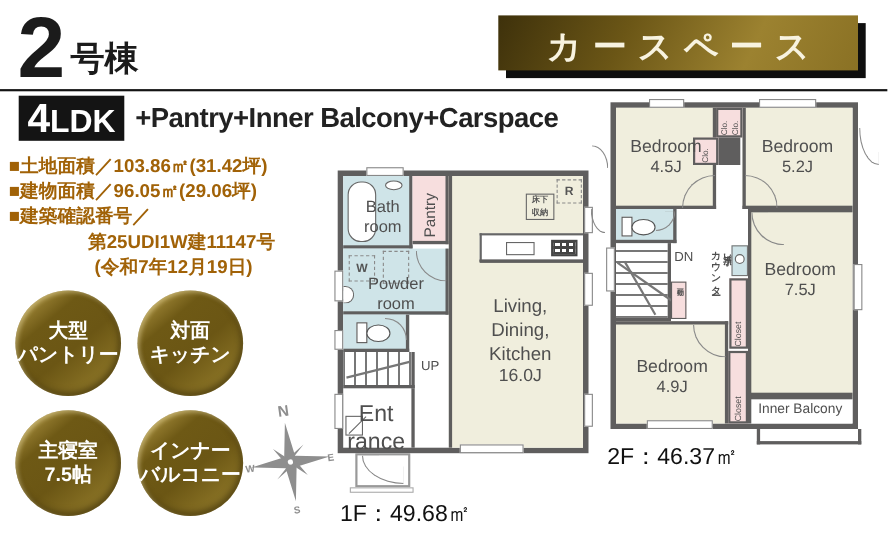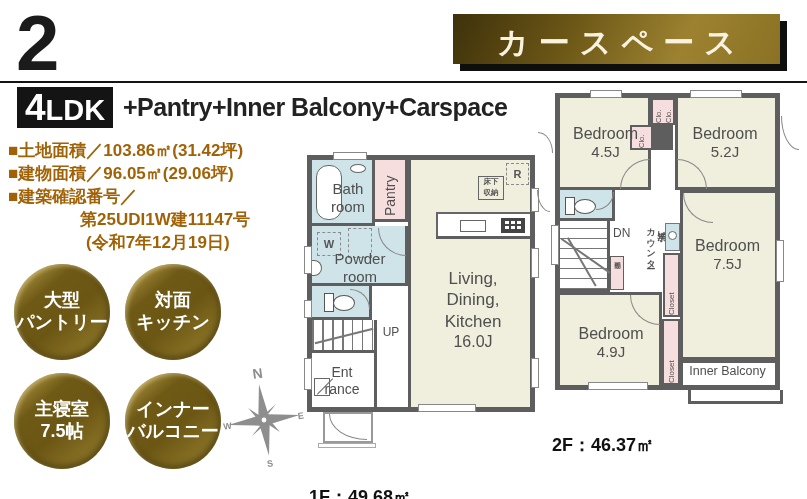--- a/index.html
+++ b/index.html
@@ -37,29 +37,30 @@
   .vjp{position:absolute;writing-mode:vertical-rl;color:#4f4f4f;}
   .win{position:absolute;background:#fff;border:1px solid #888;box-sizing:border-box;}
   .arc{position:absolute;box-sizing:border-box;border:0 solid #888;background:transparent;}
   .treads-v{background-image:repeating-linear-gradient(90deg,#777 0 1.5px,transparent 1.5px 10px);}
   .treads-h{background-image:repeating-linear-gradient(0deg,#777 0 1.5px,transparent 1.5px 10px);}
   .thinbox{position:absolute;border:1.5px solid #666;box-sizing:border-box;background:transparent;}
   .dashbox{position:absolute;border:1.5px dashed #8a8a8a;box-sizing:border-box;color:#555;
            display:flex;align-items:center;justify-content:center;font-size:11px;font-weight:bold;}
   .wc-bowl{position:absolute;border:1.5px solid #555;border-radius:50%;background:#fff;}
   .wc-tank{position:absolute;border:1.5px solid #555;background:#fff;}
-  .area-label{font-size:18px;font-weight:bold;color:#111;white-space:nowrap;margin-top:32px;}
+  .area-label{font-size:21px;font-weight:normal;color:#111;white-space:nowrap;}
   .line{position:absolute;background:#777;}
 </style>
 </head>
 <body>
 
 <div id="page">
 
   <div class="abs unit-num" style="left:16px;top:4px;">2</div>
+  <div class="abs unit-suffix" style="left:64px;top:33px;">号棟</div>
 
   <div class="abs banner-shadow" style="left:460px;top:21px;width:327px;height:50px;"></div>
   <div class="abs banner" style="left:453px;top:14px;width:327px;height:50px;">
     <span>カースペース</span>
   </div>
 
   <div class="abs hr" style="left:0;top:81px;width:807px;height:2px;"></div>
 
   <div class="abs ldk-badge" style="left:17px;top:87px;width:96px;height:41px;">
     <span class="big">4</span>
@@ -150,21 +151,21 @@
     <div class="rlabel" style="left:8px;top:20px;width:56px;font-size:15px;">
       <div>Bath</div>
       <div>room</div>
     </div>
     <div class="vtxt" style="left:70px;top:8px;height:48px;font-size:14px;">Pantry</div>
     <div class="rlabel" style="left:0;top:90px;width:96px;font-size:15px;">
       <div>Powder</div>
       <div>room</div>
     </div>
     <div class="rlabel" style="left:66px;top:165px;width:26px;font-size:12px;text-align:center;">UP</div>
-    <div class="rlabel" style="left:0;top:204px;width:60px;font-size:14px;">
+    <div class="rlabel" style="left:0;top:204px;width:60px;font-size:21px;">
       <div>Ent</div>
       <div>rance</div>
     </div>
     <div class="rlabel" style="left:96px;top:108px;width:130px;font-size:17px;line-height:1.25;">
       <div>Living,</div>
       <div>Dining,</div>
       <div>Kitchen</div>
       <div style="font-size:16px;">16.0J</div>
     </div>
   </div>

